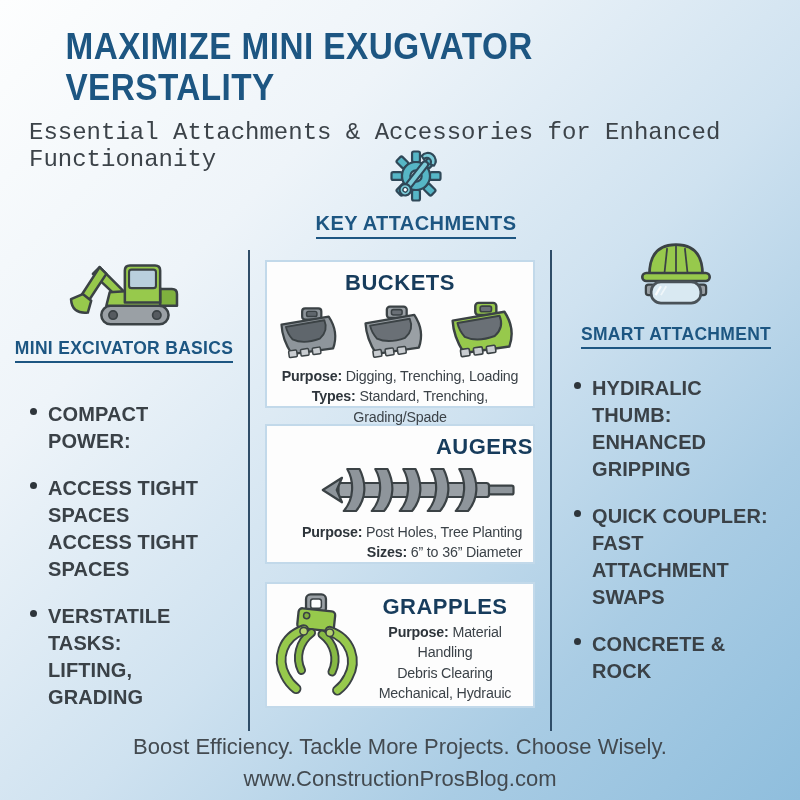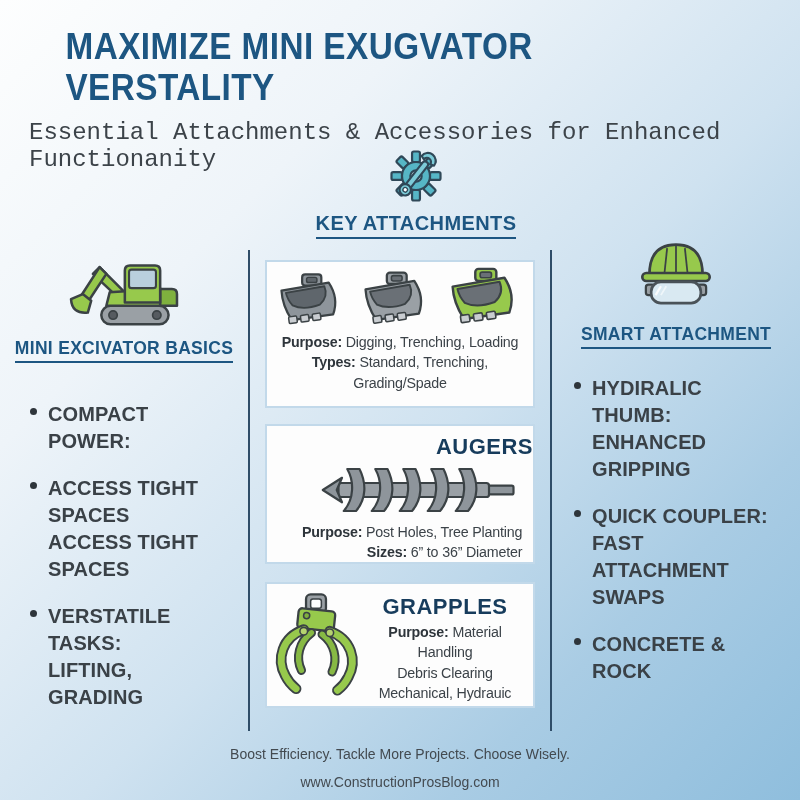--- a/index.html
+++ b/index.html
@@ -45,21 +45,21 @@
     transform:scaleX(.92);transform-origin:50% 0;}
   .card-lines .lbl{font-weight:bold;color:#2e353b;}
   .bucket-row{display:flex;justify-content:center;align-items:flex-end;gap:4px;margin-top:2px;}
   .auger-wrap{margin-top:0;}
   .grap-icon{flex:0 0 98px;display:flex;align-items:center;justify-content:center;}
   .grap-body{flex:1;text-align:center;padding-right:8px;}
   .grap-body .card-title{margin-top:10px;}
 
   
   .footer{position:absolute;top:734px;left:0;width:800px;text-align:center;color:#434a50;}
-  .footer p{margin:12px 0 6px;font-size:14px;}
+  .footer p{margin:0 0 6px;font-size:22px;}
 </style>
 </head>
 <body>
 
 <svg width="0" height="0" style="position:absolute">
   <symbol id="bkt" viewBox="0 0 100 84">
     <g stroke="#3b4245" stroke-width="3" stroke-linejoin="round">
       <rect x="38" y="6" width="26" height="15" rx="4" fill="var(--main)"></rect>
       <rect x="44" y="10" width="14" height="7" rx="2.5" fill="var(--inner)" stroke-width="2"></rect>
       <path d="M10,28 L74,17 Q88,38 80,60 L24,68 Q11,48 10,28 Z" fill="var(--main)"></path>
@@ -135,20 +135,21 @@
         <li>
           <span class="bline">VERSTATILE TASKS:</span>
           <span class="bline">LIFTING, GRADING</span>
         </li>
       </ul>
     </div>
 
     <div class="col col-center">
 
       <div class="card card-buckets">
+        <h3 class="card-title">BUCKETS</h3>
         <div class="bucket-row">
           <svg width="80" height="62" style="--main:#8e959b;--inner:#5f666c" viewBox="0 0 100 84">
               <use href="#bkt"></use>
             </svg>
           <svg width="82" height="64" style="--main:#9aa0a5;--inner:#6a7076" viewBox="0 0 100 84">
               <use href="#bkt"></use>
             </svg>
           <svg width="88" height="68" style="--main:#97c94c;--inner:#6a7076" viewBox="0 0 100 84">
               <use href="#bkt"></use>
             </svg>

